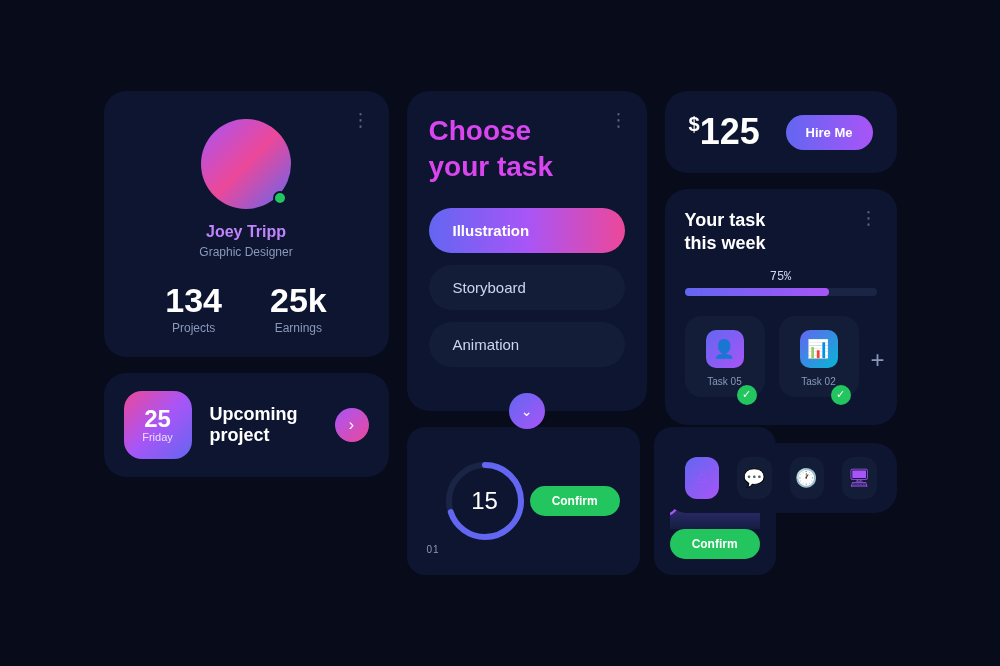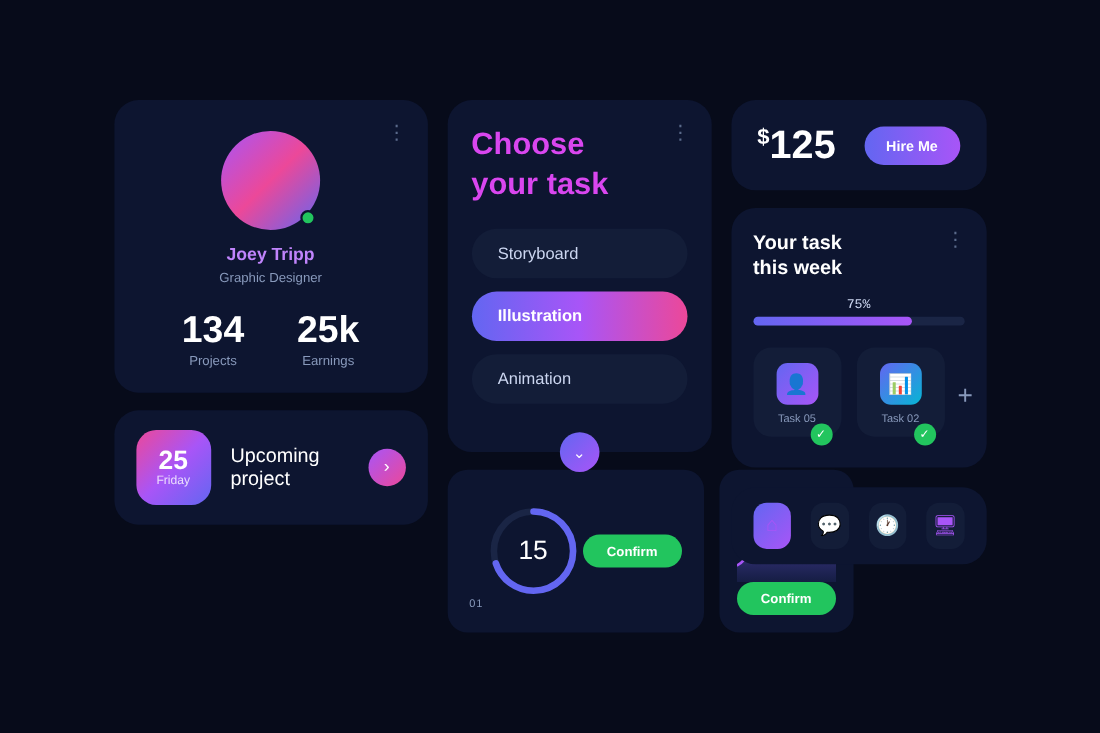--- a/index.html
+++ b/index.html
@@ -305,21 +305,21 @@
       font-weight: 800;
       line-height: 1;
     }
     .date-day {
       color: rgba(255,255,255,0.8);
       font-size: 11px;
     }
     .upcoming-text {
       color: #ffffff;
       font-size: 18px;
-      font-weight: 400;
+      font-weight: 700;
       flex: 1;
     }
     .arrow-btn {
       width: 34px;
       height: 34px;
       background: linear-gradient(135deg, #a855f7, #ec4899);
       border-radius: 50%;
       display: flex;
       align-items: center;
       justify-content: center;
@@ -462,22 +462,22 @@
   <div class="mid-col" style="width:240px;">
 
     <div class="card task-card-wrap" style="min-height:320px;">
       <span class="dots-menu">⋮</span>
       <div class="task-card" style="padding:0;">
         <div class="task-title">
           <span>Choose</span><br>
           <span>your task</span>
         </div>
         <div class="task-options">
+          <div class="task-option selected">Illustration</div>
           <div class="task-option">Storyboard</div>
-          <div class="task-option selected">Illustration</div>
           <div class="task-option">Animation</div>
         </div>
       </div>
       <div class="chevron-btn">⌄</div>
     </div>
 
     <div class="mid-bottom">
 
       <div class="small-card timer-card">
         <div class="timer-label">01</div>

